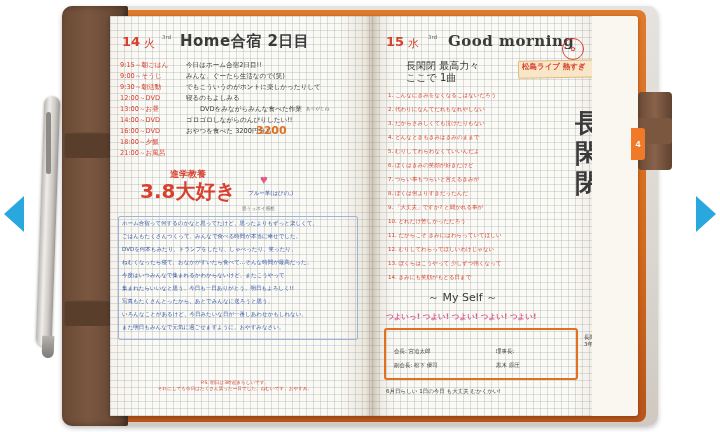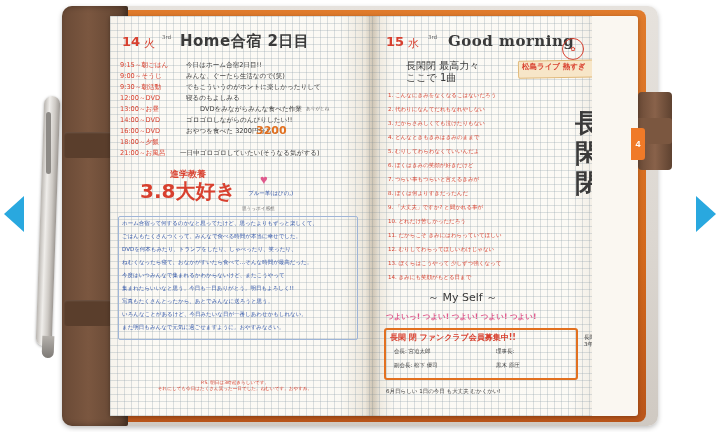--- a/index.html
+++ b/index.html
@@ -186,21 +186,20 @@
 
       <div class="hw red sched-row" style="left:10px;top:99px;">14:00～DVD</div>
       <div class="hw ink sched-row" style="left:76px;top:99px;">ゴロゴロしながらのんびりしたい!!</div>
 
       <div class="hw red sched-row" style="left:10px;top:110px;">16:00～DVD</div>
       <div class="hw ink sched-row" style="left:76px;top:110px;">おやつを食べた 3200円分も…</div>
       <div class="hw orange" style="left:146px;top:108px;font-size:11px;font-weight:bold;">3200</div>
 
       <div class="hw red sched-row" style="left:10px;top:121px;">18:00～夕飯</div>
       <div class="hw red sched-row" style="left:10px;top:132px;">21:00～お風呂</div>
-      <div class="hw ink sched-row" style="left:70px;top:132px;">一日中ゴロゴロしていたい(そうなる気がする)</div>
 
       <div class="hw pencil tiny" style="left:196px;top:90px;">ありがとね</div>
 
       <div class="hw red" style="left:60px;top:152px;font-size:9px;font-weight:bold;">進学教養</div>
       <div class="hw red big-write" style="left:30px;top:162px;">3.8大好き</div>
       <div class="heart" style="position:absolute;left:150px;top:156px;">♥</div>
       <div class="hw blue xs" style="left:138px;top:174px;">ブルー革(はびの,)</div>
       <div class="hw pencil tiny" style="left:132px;top:190px;">思うっポイ感想</div>
 
       <div class="box-red" style="left:8px;top:200px;width:238px;height:122px;border-color:#9fb5d8;"></div>
@@ -248,21 +247,20 @@
       <div class="hw red xs" style="left:16px;top:216px;">11. だからこそ きみにはわらっていてほしい</div>
       <div class="hw red xs" style="left:16px;top:230px;">12. むりしてわらってほしいわけじゃない</div>
       <div class="hw red xs" style="left:16px;top:244px;">13. ぼくらはこうやって 少しずつ強くなって</div>
       <div class="hw red xs" style="left:16px;top:258px;">14. きみにも笑顔がもどる日まで</div>
 
       <div class="hw ink" style="left:56px;top:274px;font-size:11px;">～ My Self ～</div>
 
       <div class="hw pink" style="left:14px;top:296px;font-size:7.5px;font-weight:bold;">つよいっ! つよい! つよい! つよい! つよい!</div>
 
       <div class="box-orange" style="left:12px;top:312px;width:190px;height:48px;"></div>
-      <div class="hw red" style="left:18px;top:316px;font-size:8px;font-weight:bold;">長閑 閉 ファンクラブ会員募集中!!</div>
       <div class="hw ink xs" style="left:22px;top:332px;">会長: 宮迫太郎</div>
       <div class="hw ink xs" style="left:124px;top:332px;">理事長:</div>
       <div class="hw ink xs" style="left:22px;top:346px;">副会長: 松下 優司</div>
       <div class="hw ink xs" style="left:124px;top:346px;">黒木 原圧</div>
 
       <div class="hw ink xs" style="left:212px;top:318px;white-space:pre-wrap;width:44px;">長閑にて
 3年目</div>
 
       <div class="hw ink xs" style="left:14px;top:372px;">6月日らしい 1日の今日 も大丈夫 むかくかい!</div>
     </div>

